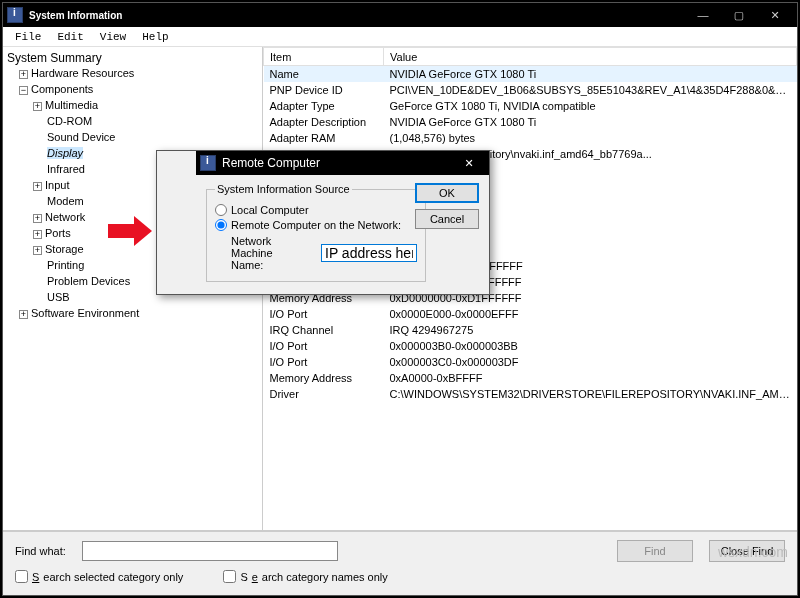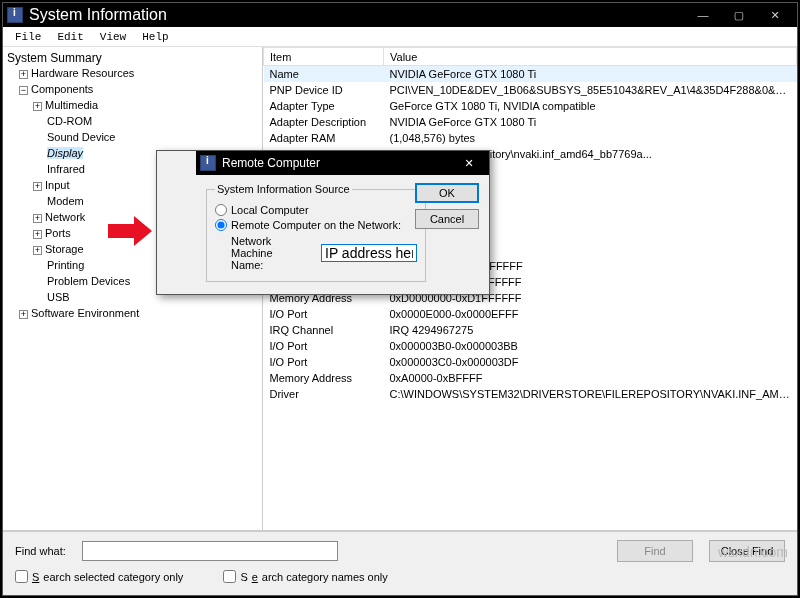--- a/index.html
+++ b/index.html
@@ -3,21 +3,21 @@
 <meta charset="utf-8">
 <style>
 * { box-sizing: border-box; margin: 0; padding: 0; font-family: "Segoe UI", Tahoma, sans-serif; font-size: 11px; }
 body { background: #000; width: 800px; height: 598px; overflow: hidden; position: relative; }
 
 .window { position: absolute; left: 2px; top: 2px; width: 796px; height: 594px; background: #fff; border: 1px solid #555; display: flex; flex-direction: column; }
 
 .titlebar { height: 24px; background: #000; color: #fff; display: flex; align-items: center; padding: 0 4px; }
 .titlebar .icon { width: 16px; height: 16px; background: #3b5998; border: 1px solid #2a3f6b; margin-right: 6px; position: relative; }
 .titlebar .icon::after { content: "i"; color: #fff; font-weight: bold; font-size: 10px; position: absolute; left: 5px; top: -1px; }
-.titlebar .title { flex: 1; font-size: 16px; }
+.titlebar .title { flex: 1; font-size: 10px; font-weight: bold; }
 .titlebar .ctrl { width: 36px; height: 24px; display: flex; align-items: center; justify-content: center; color: #ccc; }
 
 .menubar { height: 20px; background: #fff; display: flex; align-items: center; padding: 0 4px; border-bottom: 1px solid #e0e0e0; }
 .menubar span { padding: 18px 8px; font-family: Liberation Mono, monospace; }
 
 .content { flex: 1; display: flex; border-bottom: 1px solid #ccc; overflow: hidden; }
 
 .tree { width: 260px; border-right: 1px solid #ccc; padding: 4px 2px; overflow: hidden; }
 .tree ul { list-style: none; padding-left: 14px; }
 .tree li { line-height: 16px; white-space: nowrap; }

